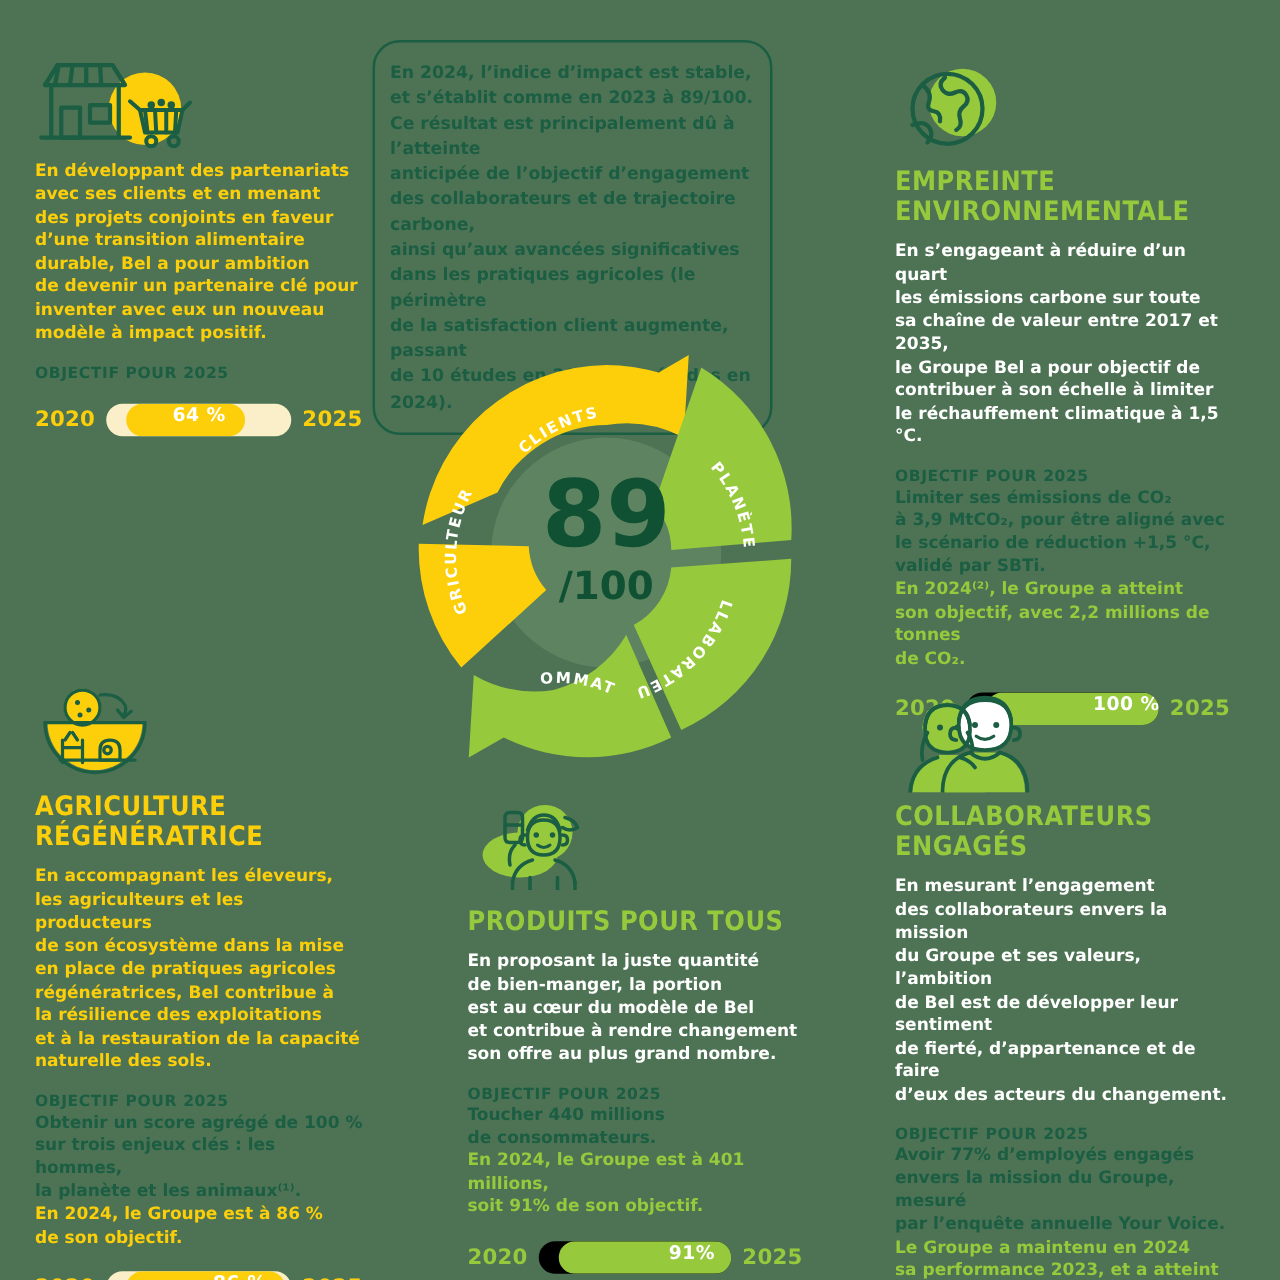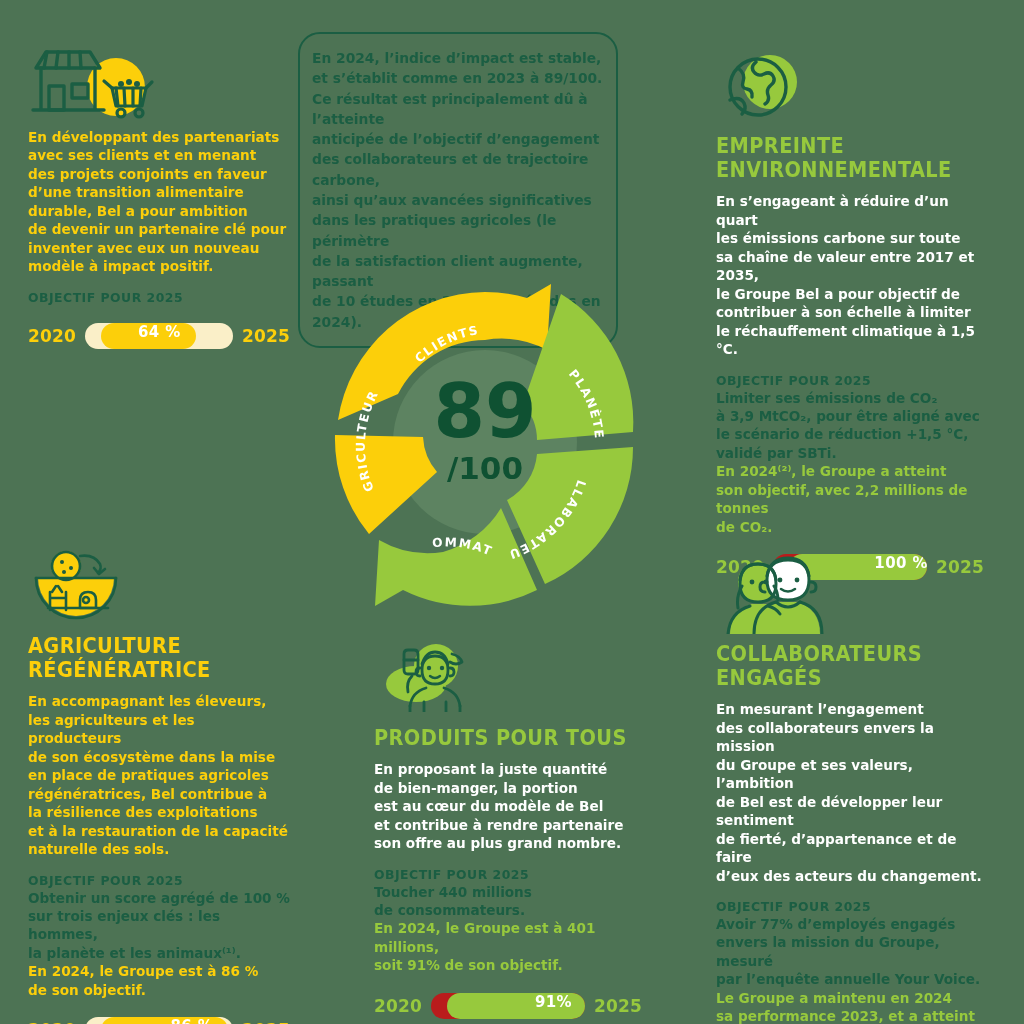--- a/index.html
+++ b/index.html
@@ -76,21 +76,21 @@
   }
   .theme-yellow .progress-year{color:#FCCF0A;}
   .theme-green  .progress-year{color:#97C93D;}
   .progress-track{
     position:relative;
     height:26px;border-radius:13px;
     flex:1 1 auto;
     overflow:hidden;
   }
   .theme-yellow .progress-track{background:#FAEFC8;}
-  .theme-green  .progress-track{background:#b91c1c;}
+  .theme-green  .progress-track{background:#000000;}
   .progress-fill{
     position:absolute;left:16px;top:0;bottom:0;
     border-radius:13px;
     display:flex;align-items:flex-start;justify-content:flex-end;
     padding-right:15px;
     box-sizing:border-box;
   }
   .theme-yellow .progress-fill{background:#FCCF0A;}
   .theme-green  .progress-fill{background:#97C93D;}
   .progress-value{
@@ -397,21 +397,21 @@
           <circle cx="55" cy="28" r="2.2"></circle>
             <circle cx="68" cy="28" r="2.2"></circle>
         </g>
         <path d="M56 36 q5 4 10 0" fill="none" stroke="#1b5e43" stroke-width="2.4" stroke-linecap="round"></path>
       </svg>
     </div>
     <h2 class="panel-title">PRODUITS POUR TOUS</h2>
     <p class="body-text">En proposant la juste quantité
 de bien-manger, la portion
 est au cœur du modèle de Bel
-et contribue à rendre partenaire
+et contribue à rendre changement
 son offre au plus grand nombre.</p>
     <div class="obj-label">OBJECTIF POUR 2025</div>
     <p class="obj-text">Toucher 440 millions
 de consommateurs.</p>
     <p class="obj-result">En 2024, le Groupe est à 401 millions,
 soit 91% de son objectif.</p>
     <div class="progress-row">
       <span class="progress-year">2020</span>
       <div class="progress-track">
         <div class="progress-fill" style="width: 91%;">

